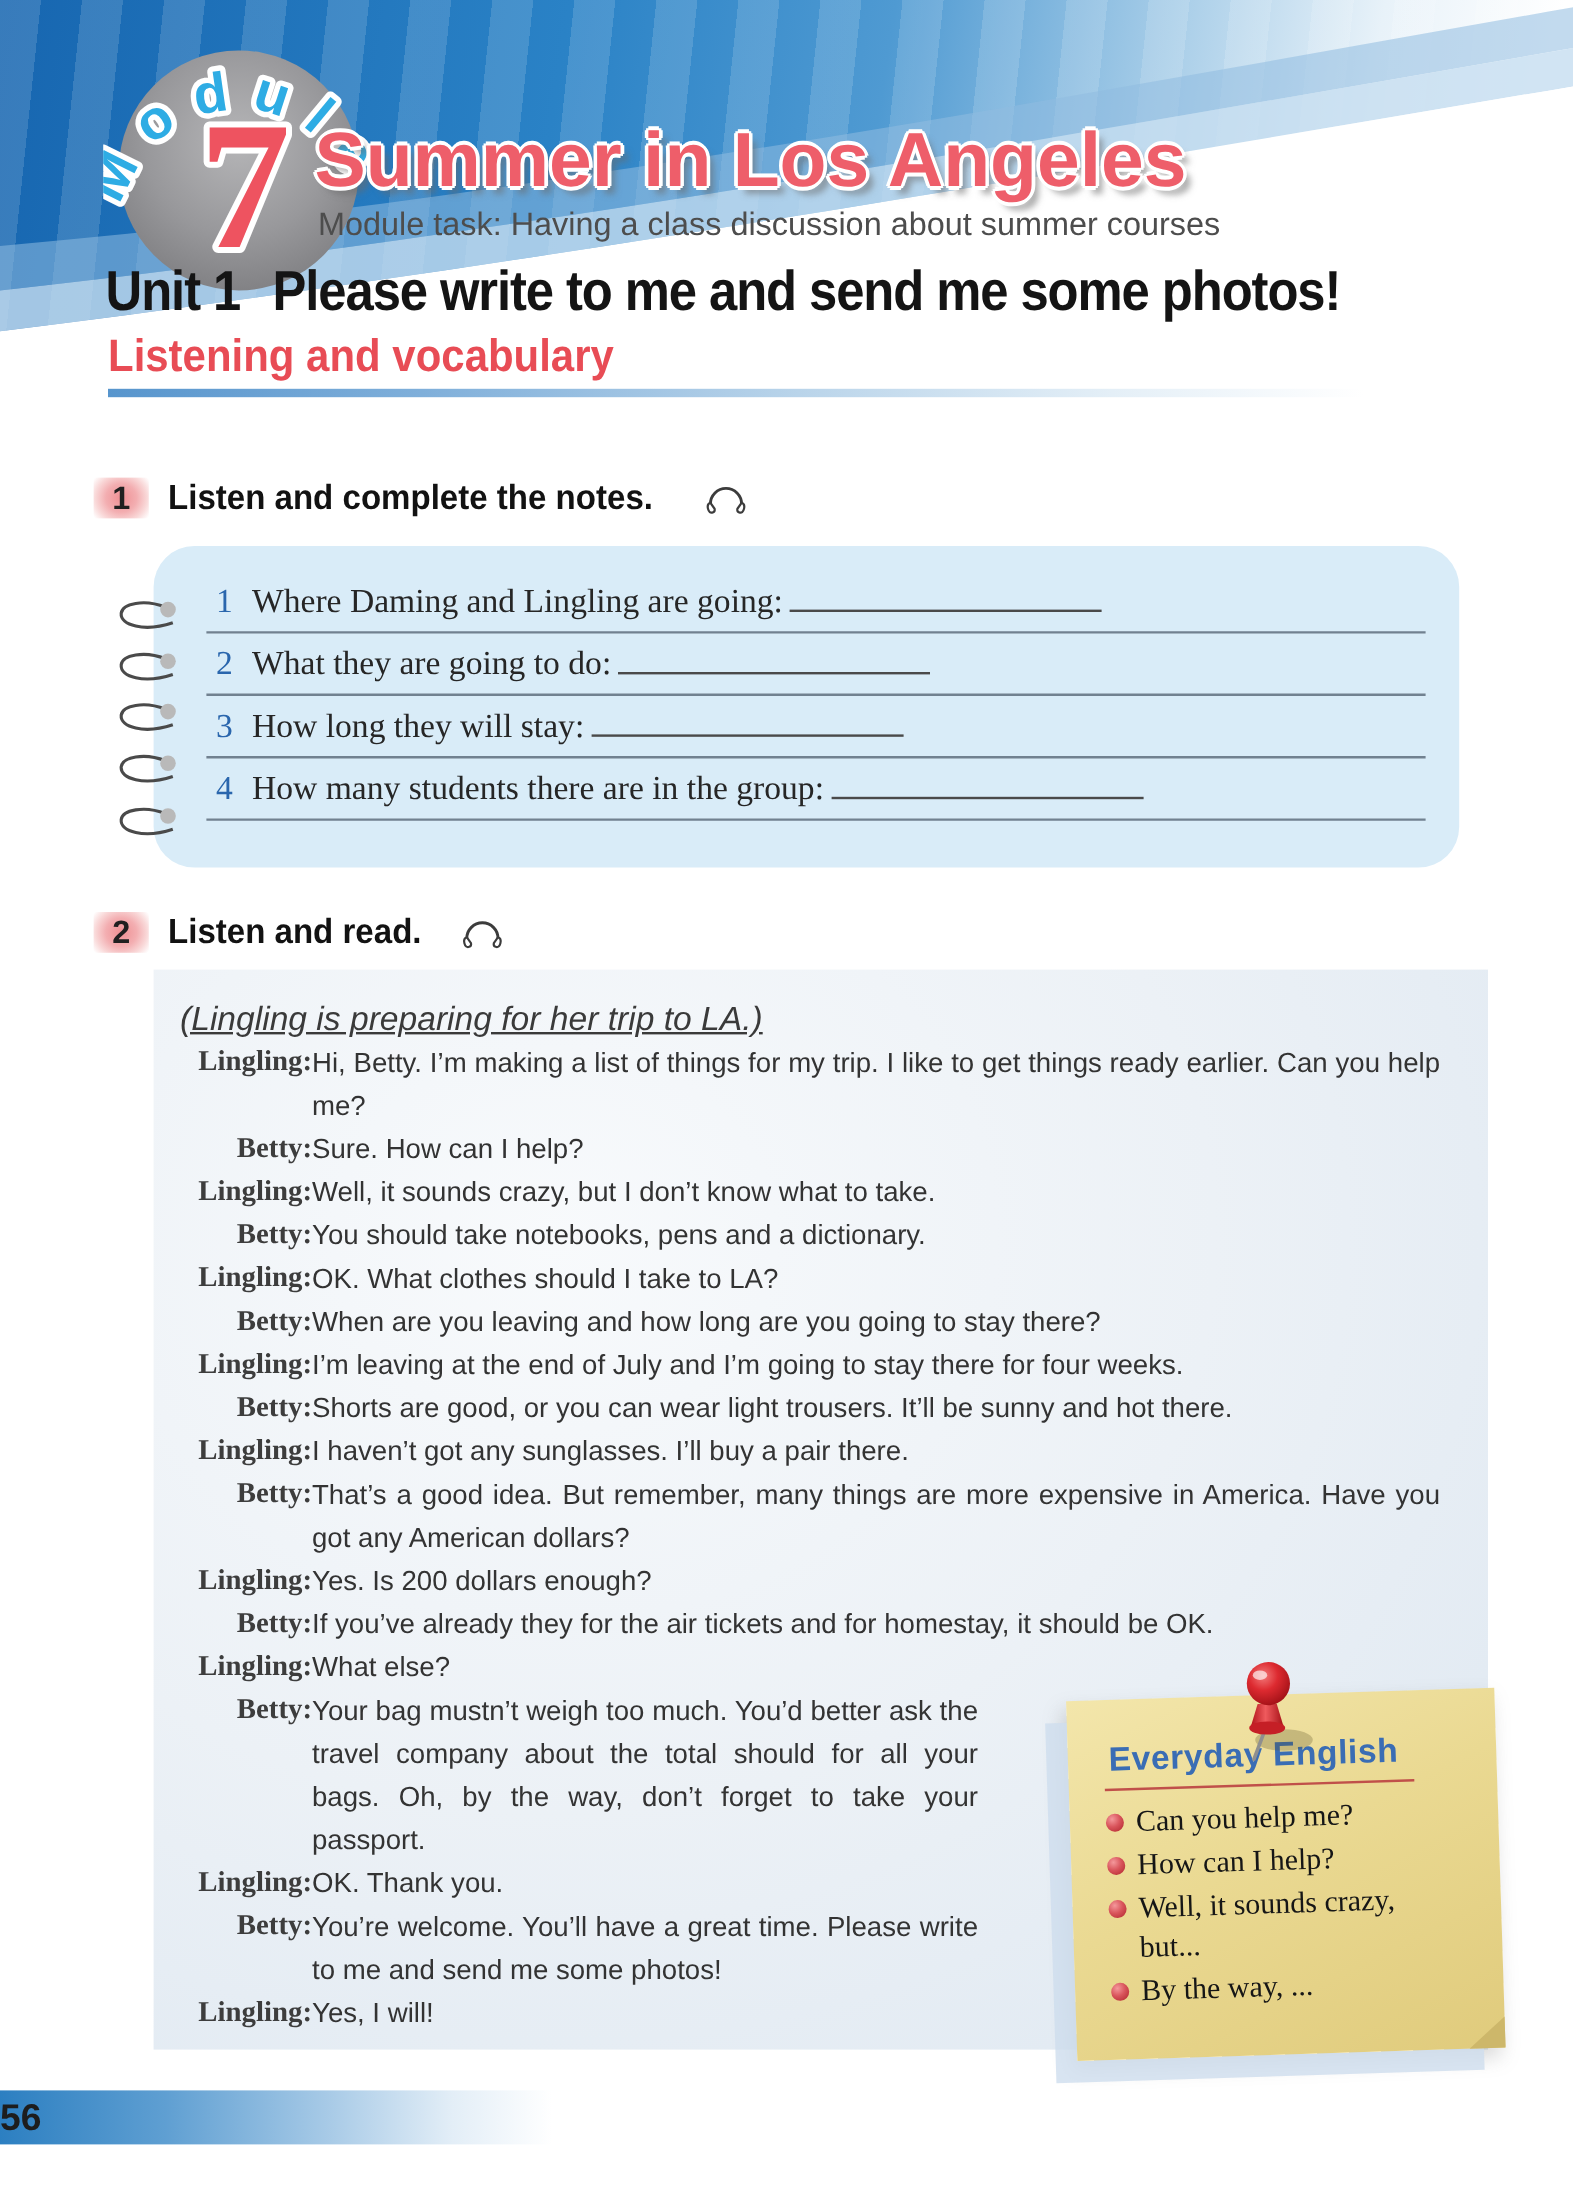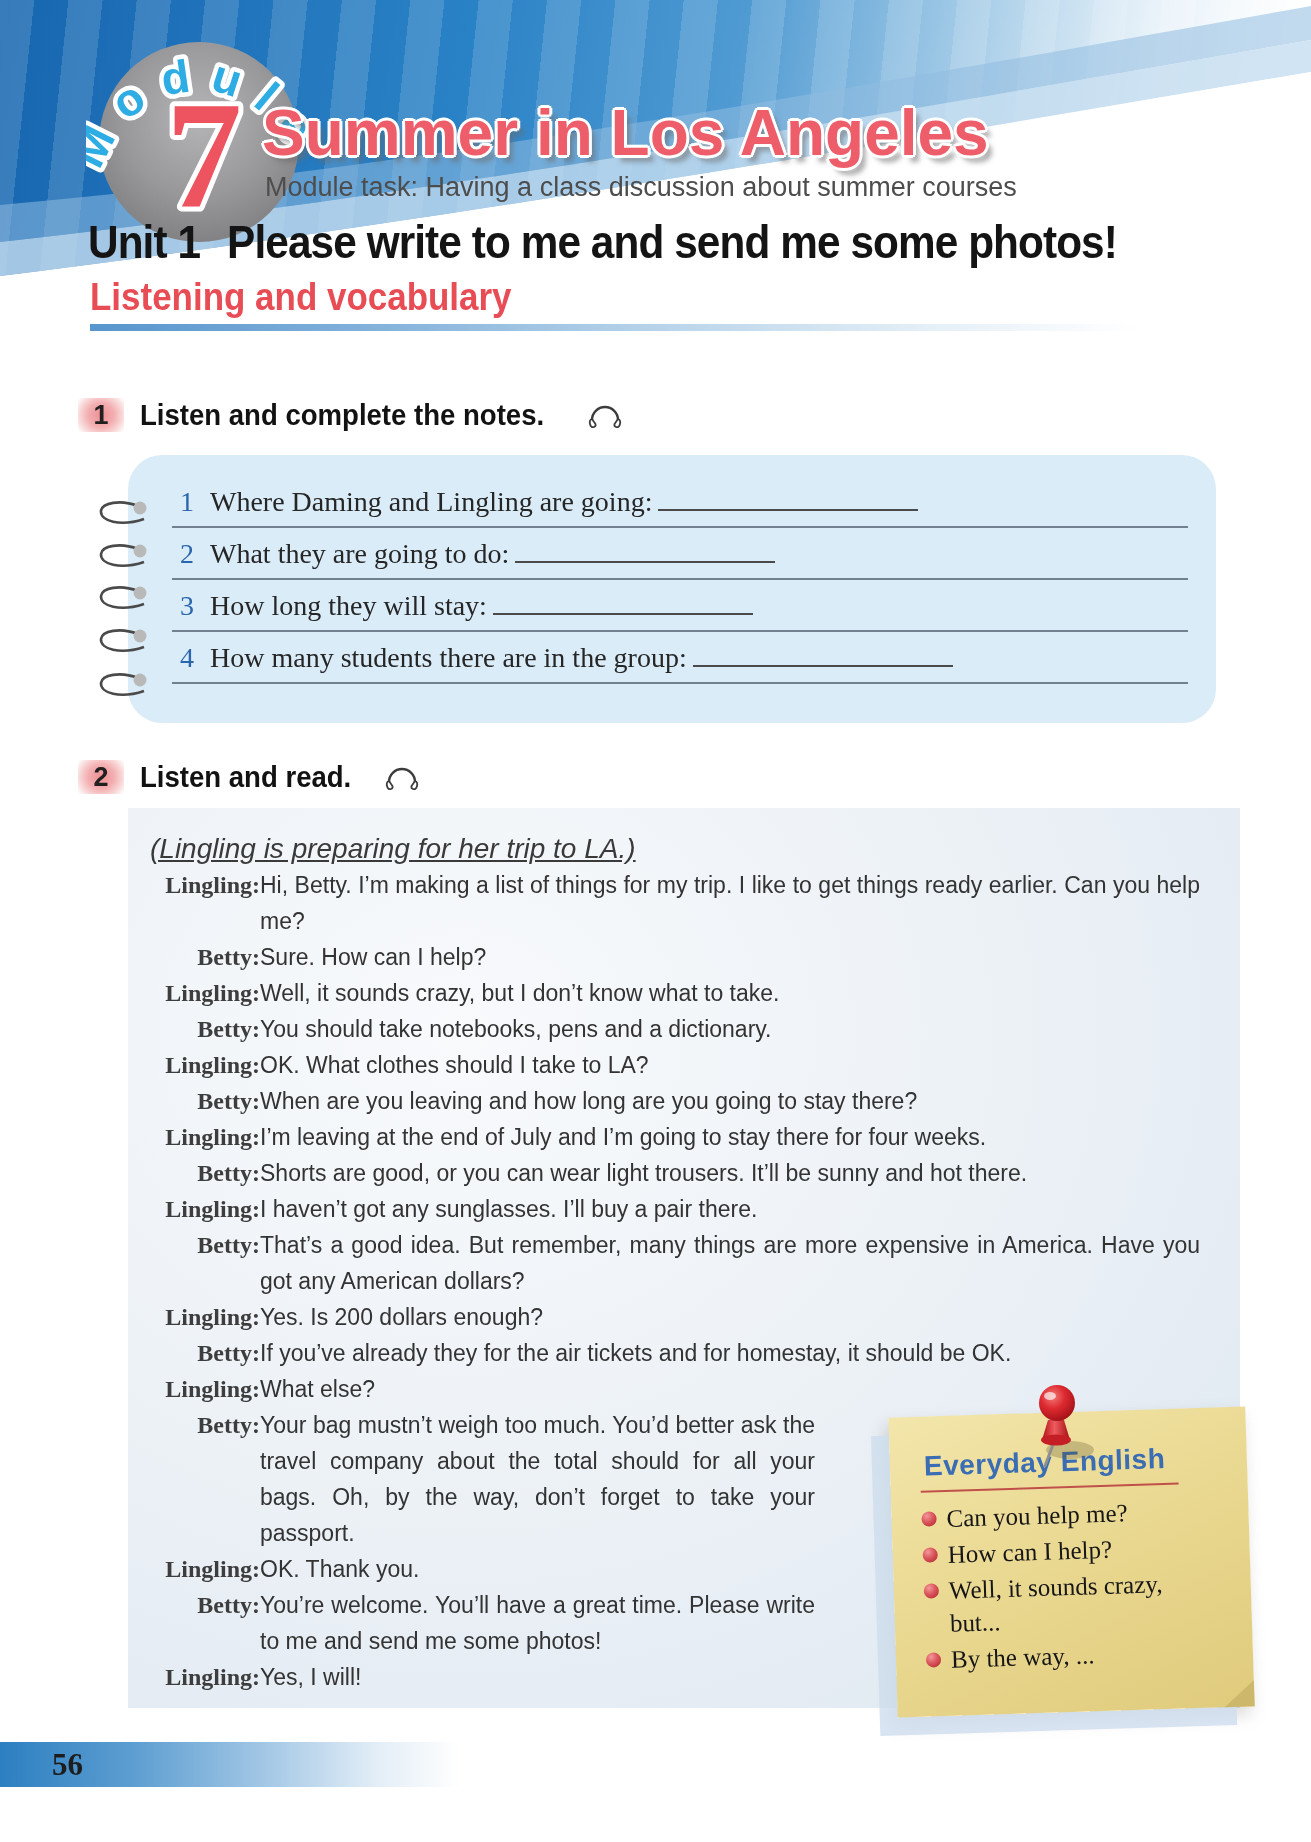--- a/index.html
+++ b/index.html
@@ -70,21 +70,21 @@
   .note-rule2{margin:8px 0 10px 30px;width:258px;border-top:2px solid #c0504a;}
   .ee-item{display:flex;margin:3px 0 0 30px;width:282px;font-family:"Liberation Serif",serif;
     font-size:25px;color:#161616;line-height:33px;}
   .bullet{width:15px;height:15px;border-radius:50%;flex:none;margin:9px 10px 0 0;
     background:radial-gradient(circle at 35% 30%,#f4989b,#d9555c 45%,#ae2329 100%);}
   .pushpin{position:absolute;left:1014px;top:1378px;z-index:5;}
 
   
   .page-bar{position:absolute;left:0;top:1742px;width:460px;height:45px;display:flex;align-items:center;
     background:linear-gradient(to right,#2c7fc1 0%,#5f9fd2 30%,#a9cbe7 60%,#e3eef7 82%,#fff 100%);}
-  .page-num{margin-left:52px;font-size:31px;font-weight:700;color:#1d1d1d;font-family:Liberation Serif, serif;}
+  .page-num{font-size:31px;font-weight:700;color:#1d1d1d;}
 </style>
 </head>
 <body>
 
 <div class="page">
 
   <div class="header">
     <div class="stripes"></div>
     <svg class="swoosh" width="1311" height="300" viewBox="0 0 1311 300">
       <path d="M0,205 C420,168 860,86 1311,6 L1311,40 C860,118 420,196 0,242 Z" fill="#8fbce0" opacity="0.55"></path>

